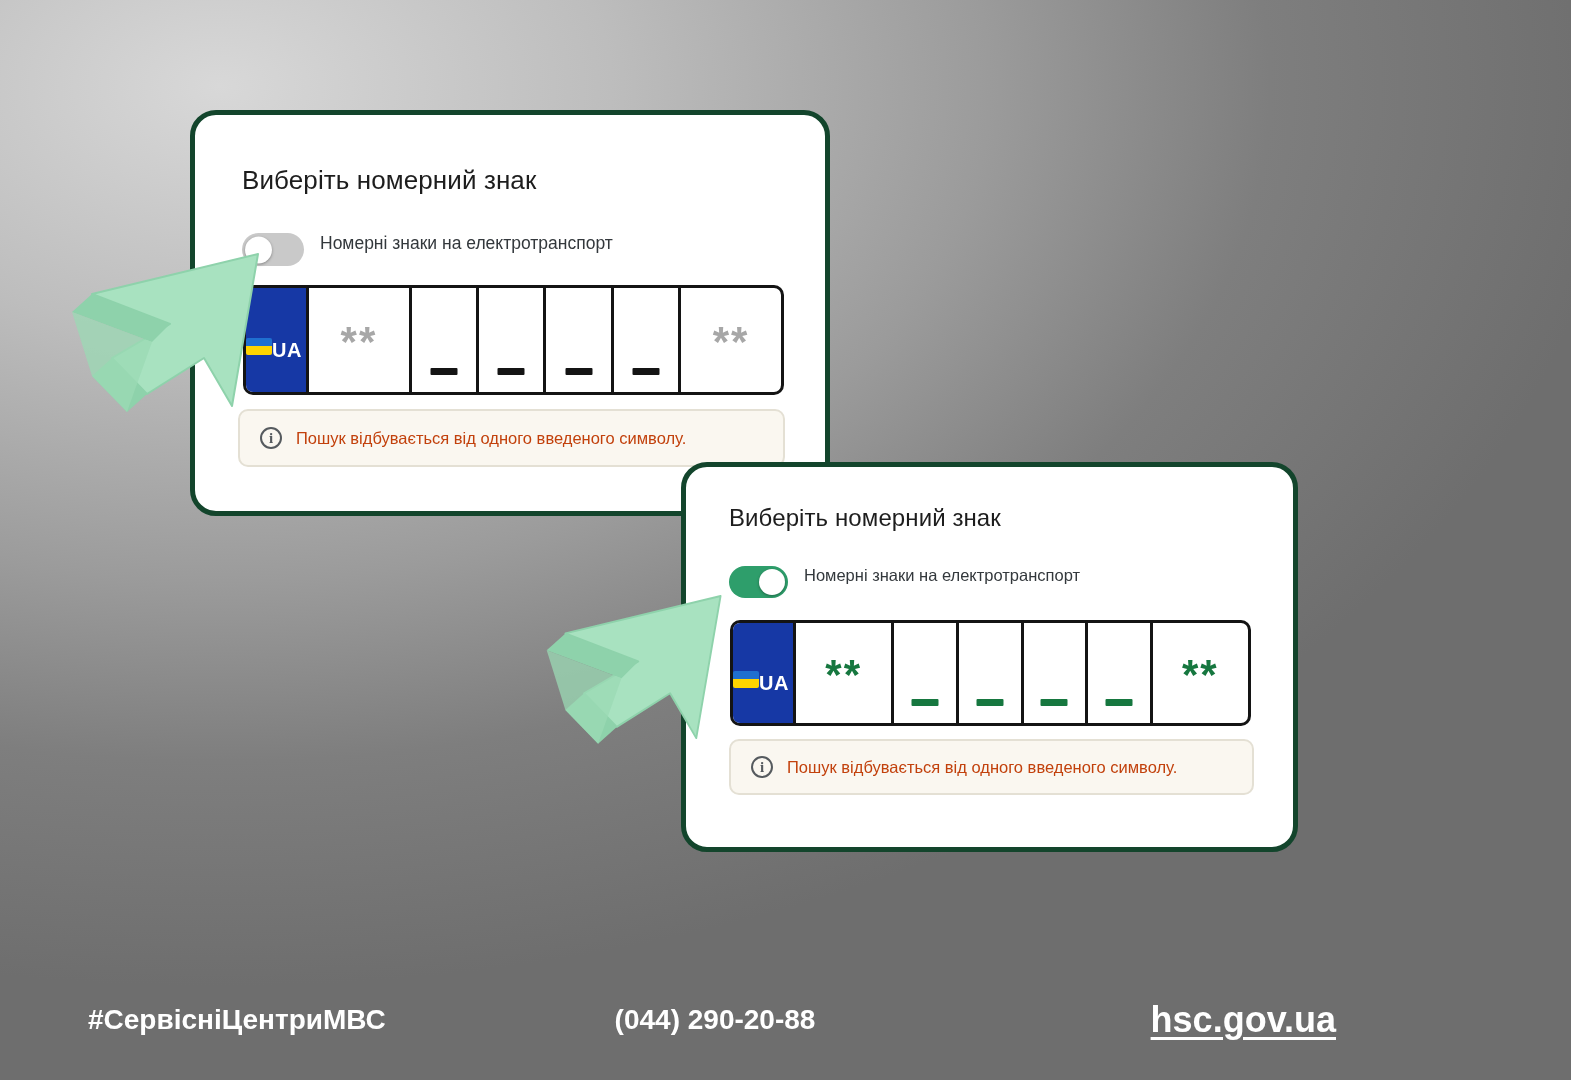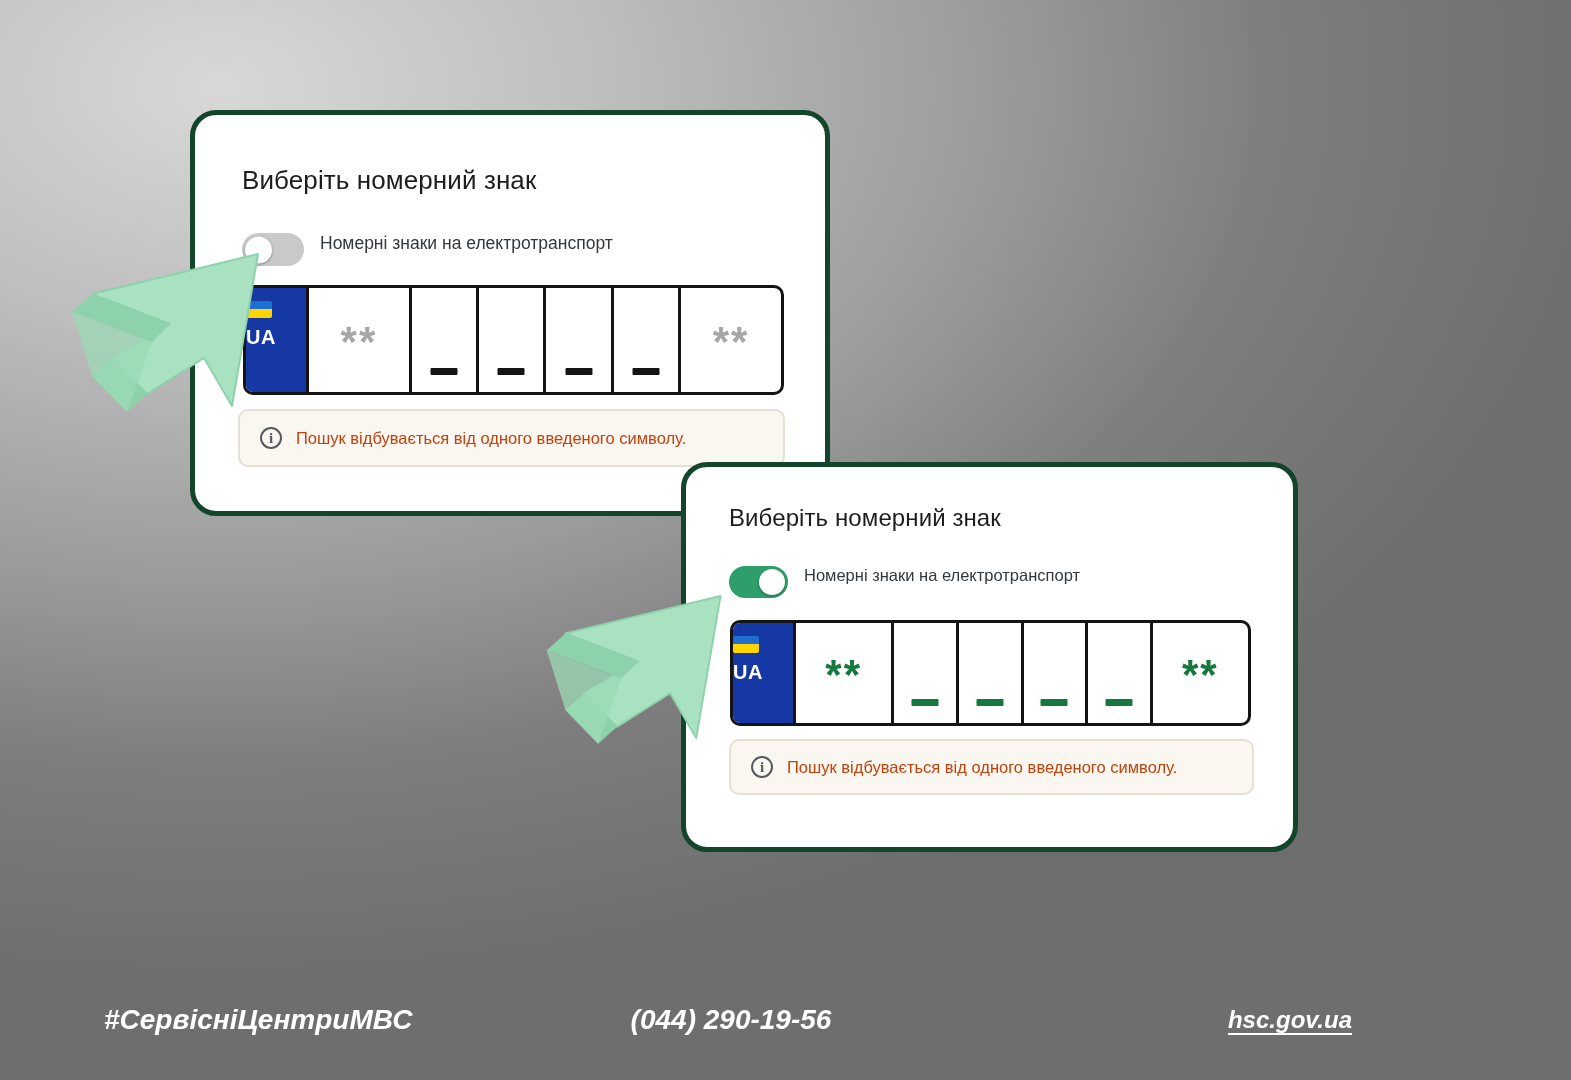--- a/index.html
+++ b/index.html
@@ -114,22 +114,22 @@
     background: #ffffff;
     box-sizing: border-box;
     overflow: hidden;
   }
   
 
   .plate-flag {
     width: 60px;
     background: #1638a5;
     display: flex;
-    flex-direction: column;
-    align-items: flex-start;
+    flex-direction: row;
+    align-items: center;
     justify-content: flex-start;
     padding-top: 13px;
     box-sizing: border-box;
     flex: 0 0 auto;
   }
   .plate-flag .flag {
     width: 26px;
     height: 17px;
     border-radius: 2px;
     background: linear-gradient(#1f6fd0 0 50%, #ffd400 50% 100%);
@@ -209,48 +209,47 @@
   }
 
   
   .cursor { position: absolute; }
   .cursor-1 { left: 52px;  top: 246px; }
   .cursor-2 { left: 528px; top: 588px; }
 
   
   .footer {
     position: absolute;
-    left: 16px;
+    left: 0;
     bottom: 0;
     width: 1430px;
     height: 120px;
     display: flex;
     align-items: center;
-    font-style: italic;
   }
   .footer-hash {
     position: absolute;
     left: 88px;
     color: #ffffff;
     font-size: 28px;
     font-weight: bold;
   }
   .footer-phone {
     position: absolute;
     left: 50%;
     transform: translateX(-50%);
     color: #ffffff;
     font-size: 28px;
     font-weight: bold;
   }
   .footer-site {
     position: absolute;
     right: 94px;
     color: #ffffff;
-    font-size: 24px;
+    font-size: 36px;
     font-weight: bold;
     text-decoration: underline;
     text-underline-offset: 5px;
   }
 </style>
 </head>
 <body>
 
 <div class="stage">
 
@@ -349,17 +348,17 @@
     <svg width="215" height="160" viewBox="0 0 230 170" xmlns="http://www.w3.org/2000/svg">
       <path d="M206 8 L40 48 L118 78 L60 112 L95 148 L152 112 L180 160 Z" fill="#a8e2c0" stroke="#8ed2ab" stroke-width="2" stroke-linejoin="round"></path>
       <path d="M40 48 L20 66 L100 96 L118 78 Z" fill="#8ed2ab"></path>
       <path d="M60 112 L40 130 L75 166 L95 148 Z" fill="#8ed2ab"></path>
       <path d="M20 66 L100 96 L75 166 L40 130 Z" fill="#9bdab4" opacity="0.75"></path>
     </svg>
   </div>
 
   <div class="footer">
     <div class="footer-hash">#СервісніЦентриМВС</div>
-    <div class="footer-phone">(044) 290-19-56</div>
+    <div class="footer-phone">(044) 290-20-88</div>
     <div class="footer-site">hsc.gov.ua</div>
   </div>
 
 </div>
 
 </body></html>

